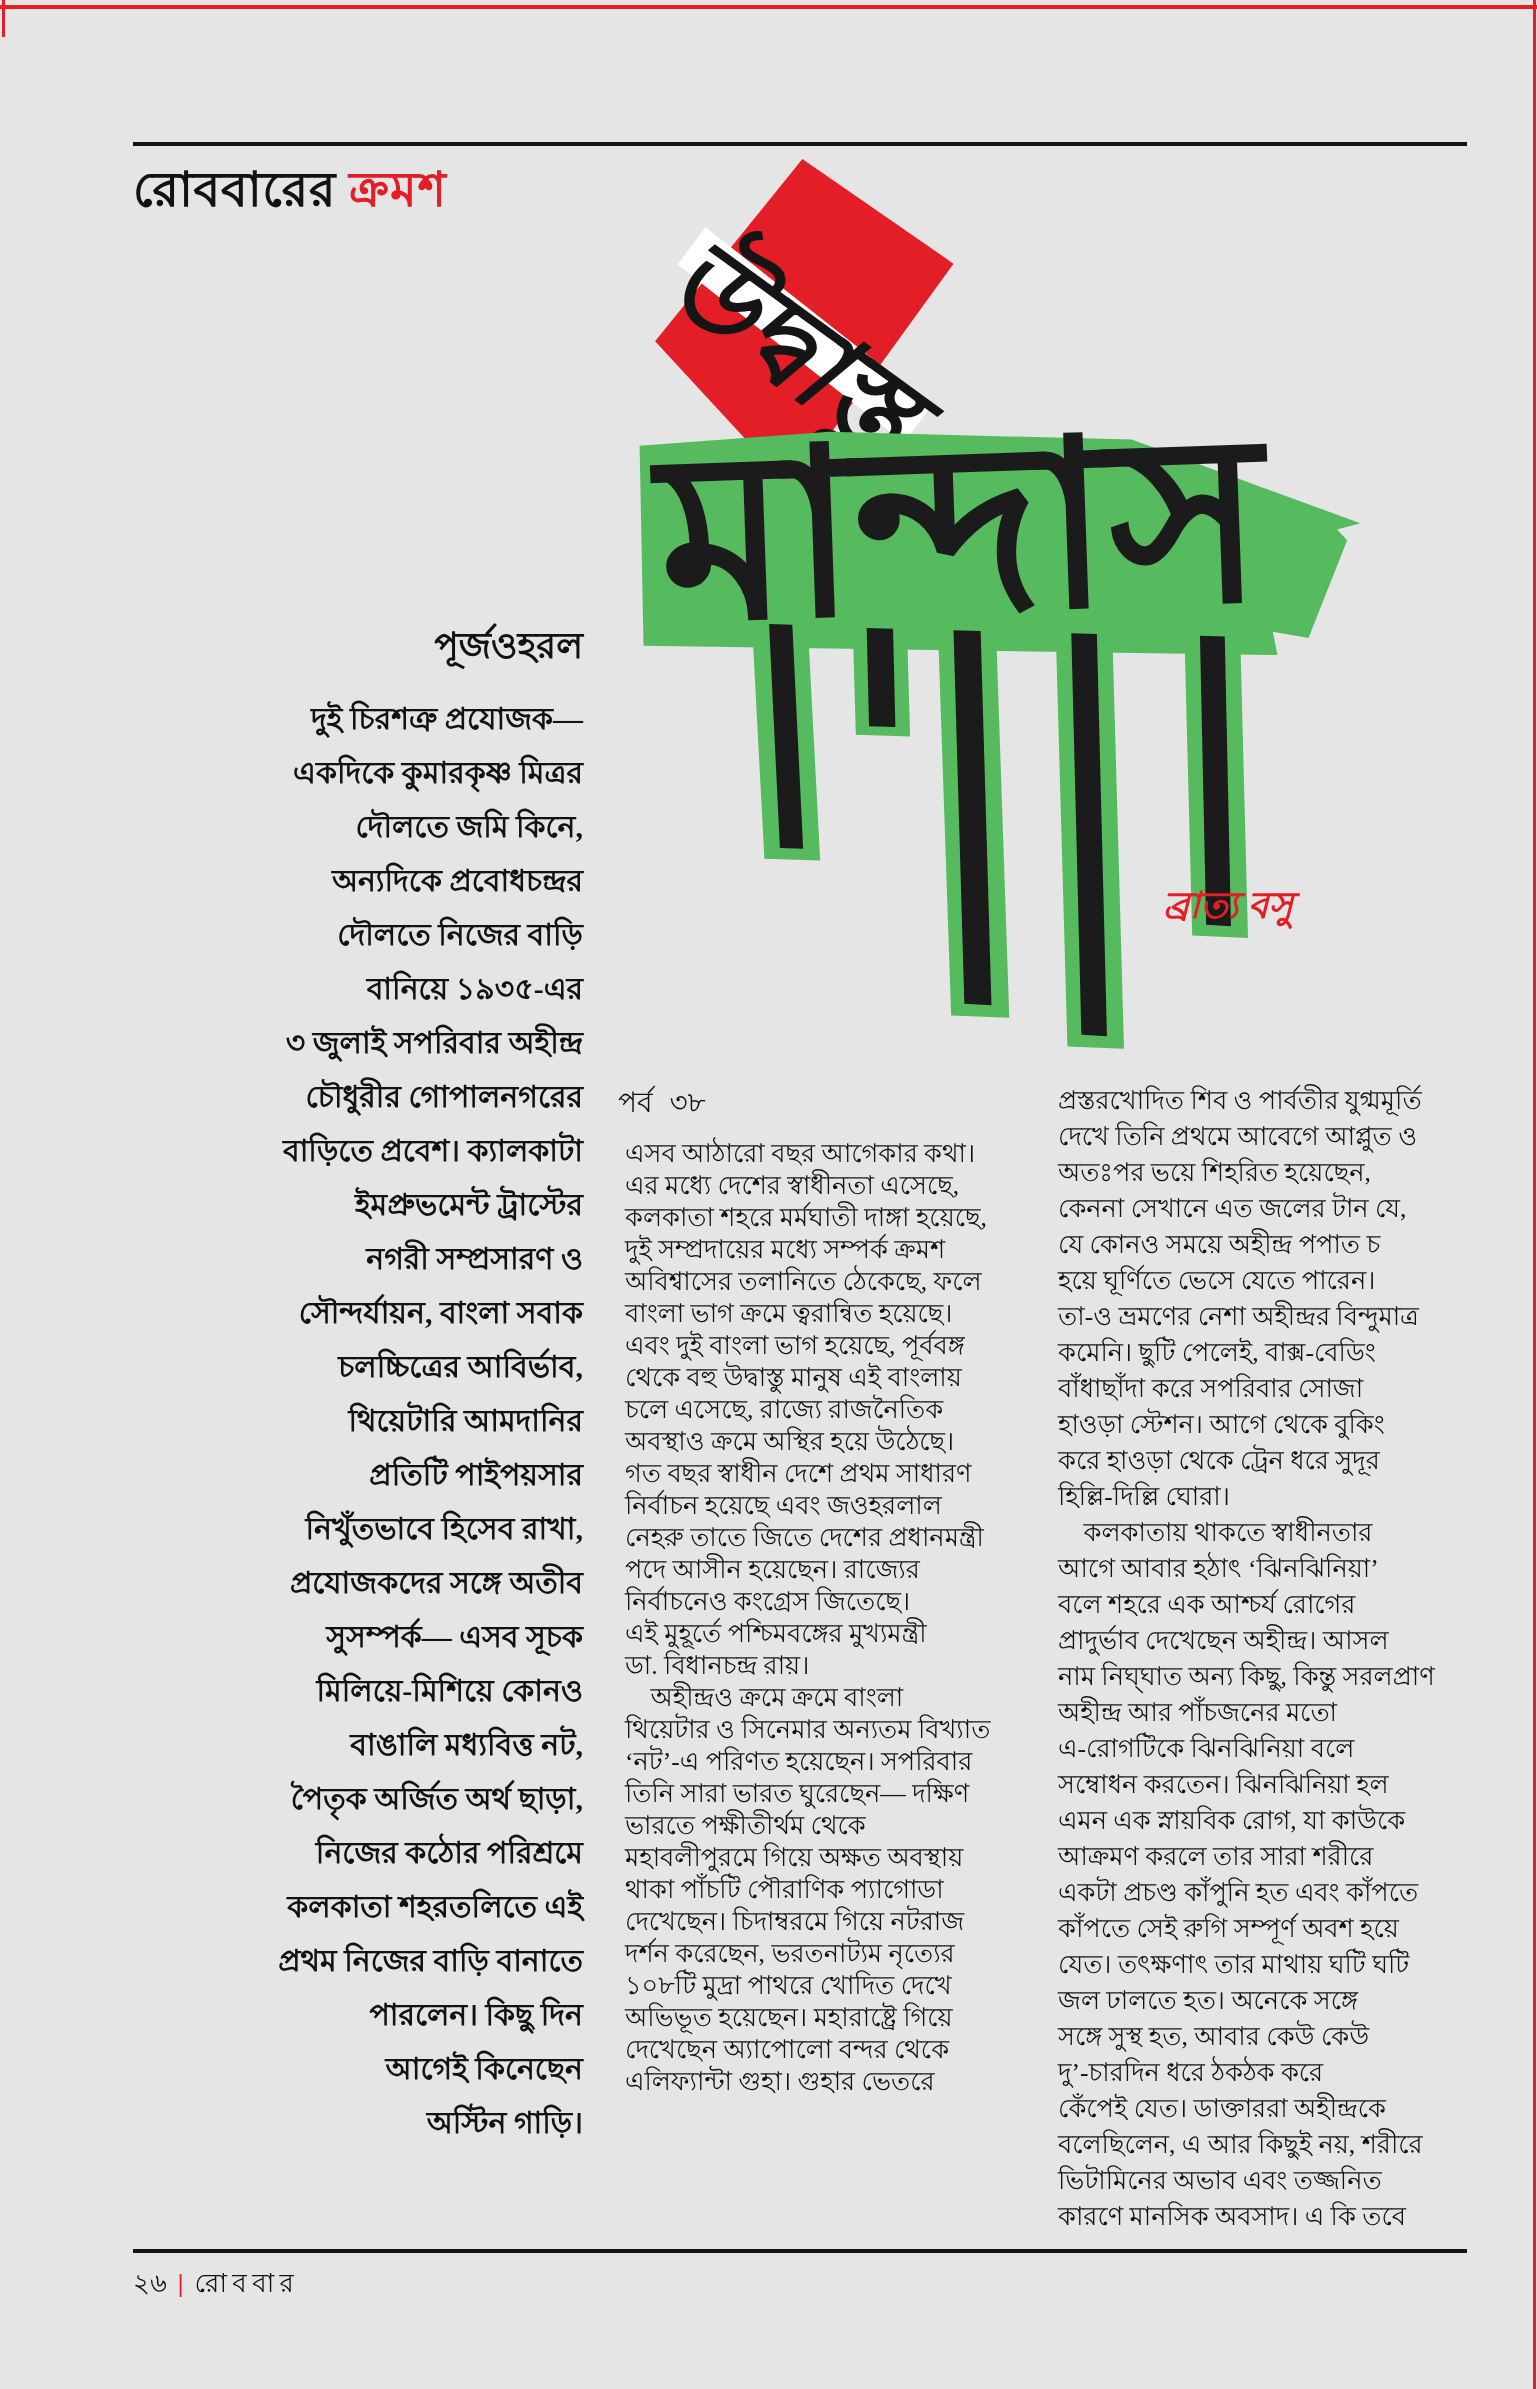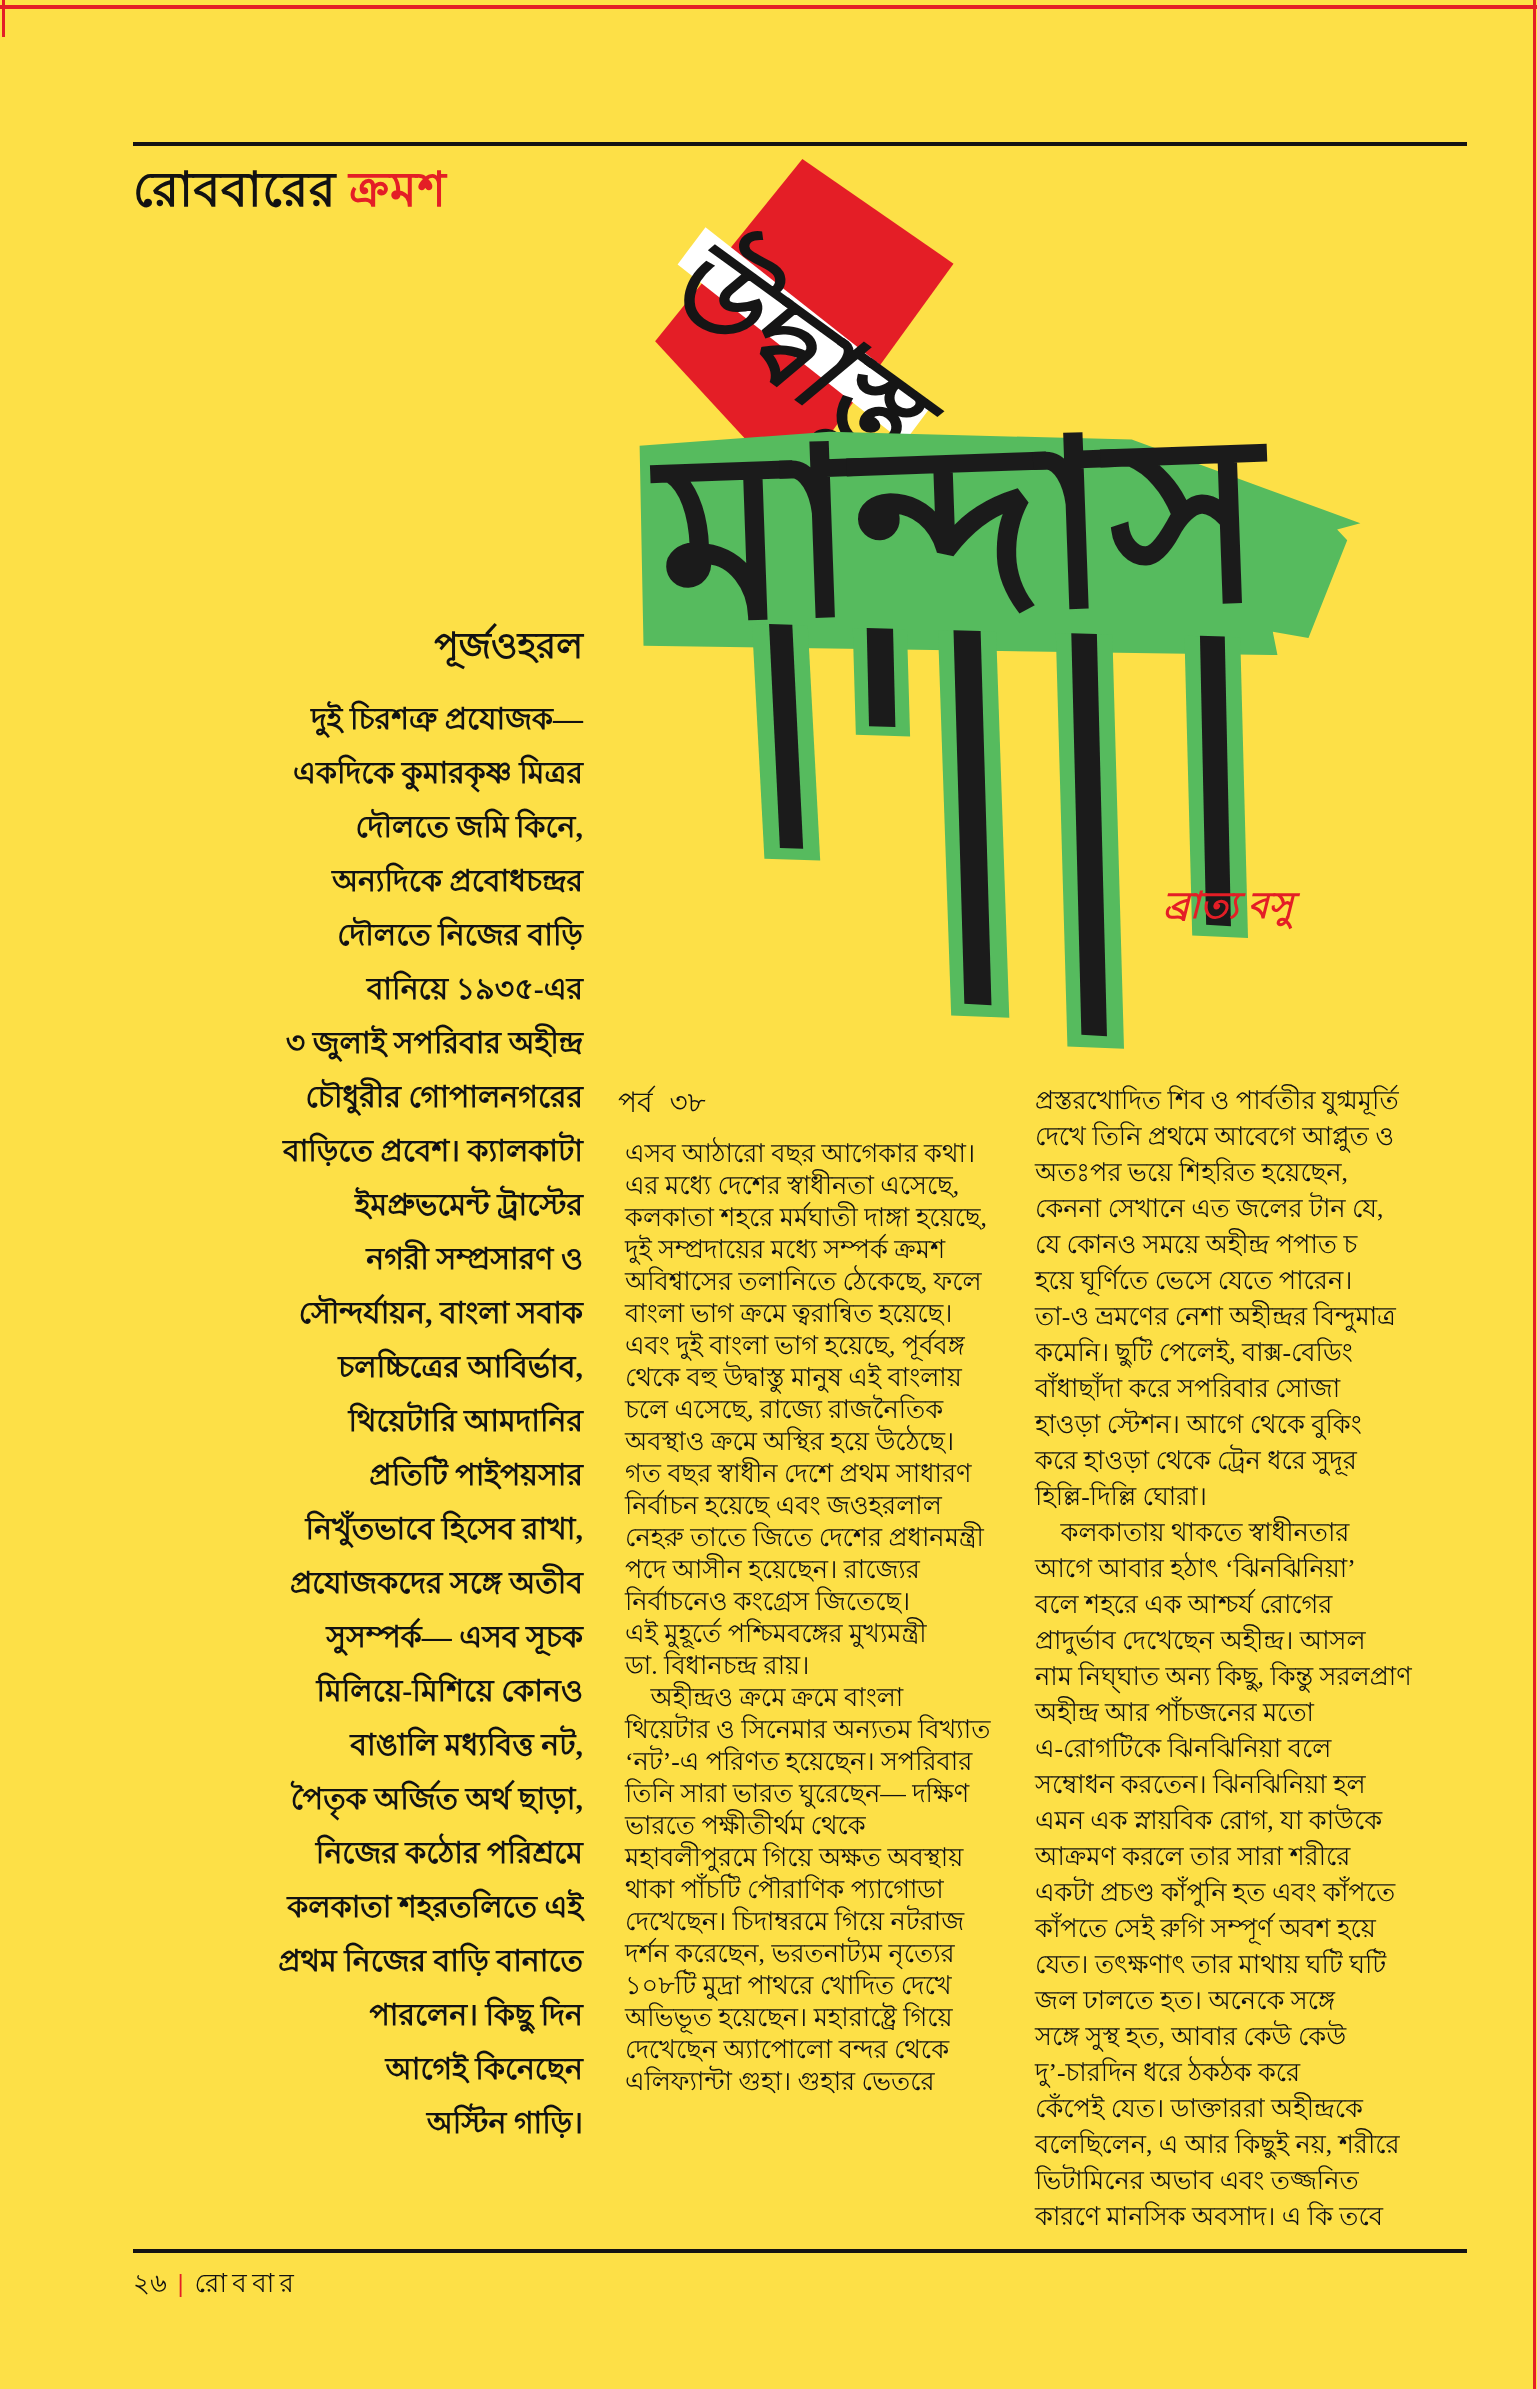--- a/index.html
+++ b/index.html
@@ -1,16 +1,16 @@
 <!DOCTYPE html>
 <html style="font-size:12.4px"><head>
 <meta charset="utf-8">
 <style>
   html,body{margin:0;padding:0;background:#fff;}
-  .page{position:relative;width:1538px;height:2389px;background:#fde047;overflow:hidden;
+  .page{position:relative;width:1538px;height:2389px;background:#e5e5e5;overflow:hidden;
         font-family:"Liberation Serif", serif;color:#121212;}
   
   .red-top{position:absolute;left:0;top:4.7px;width:100%;height:3.9px;background:#e41e26;}
   .red-right{position:absolute;right:1.6px;top:0;width:3.9px;height:100%;background:#e41e26;}
   .red-left-tick{position:absolute;left:1.6px;top:0;width:3.9px;height:37px;background:#e41e26;}
   
   .rule-top{position:absolute;left:133px;top:142px;width:1334px;height:3.9px;background:#141414;}
   .rule-bottom{position:absolute;left:133px;top:2249px;width:1334px;height:3.9px;background:#141414;}
   
   .header{position:absolute;left:133px;top:153px;font-size:48px;font-weight:bold;
@@ -21,21 +21,21 @@
   .author{position:absolute;left:1163px;top:876px;font-size:37px;font-weight:bold;color:#e41e26;
           white-space:nowrap;font-style:italic;}
   
   .prologue-heading{position:absolute;left:78px;top:618px;width:505px;text-align:right;
           font-size:36px;font-weight:bold;}
   .prologue{position:absolute;left:78px;top:692px;width:505px;text-align:right;
           font-size:30px;font-weight:bold;line-height:54px;}
   
   .part-label{position:absolute;left:618px;top:1081px;font-size:28px;font-family:Liberation Mono, monospace;}
   .col1{position:absolute;left:625px;top:1138px;width:405px;font-size:25.6px;line-height:32px;}
-  .col2{position:absolute;left:1035px;top:1083px;width:417px;font-size:25.6px;line-height:36px;}
+  .col2{position:absolute;left:1058px;top:1083px;width:417px;font-size:25.6px;line-height:36px;}
   .lines{white-space:pre-line;}
   
   .footer{position:absolute;left:133px;top:2263px;font-size:26px;white-space:nowrap;}
   .footer .sep{color:#e41e26;padding:0 11px;font-weight:bold;}
   .footer .mag{letter-spacing:5.4px;text-align:center;}
 </style>
 </head>
 <body>
 
 <div class="page">

